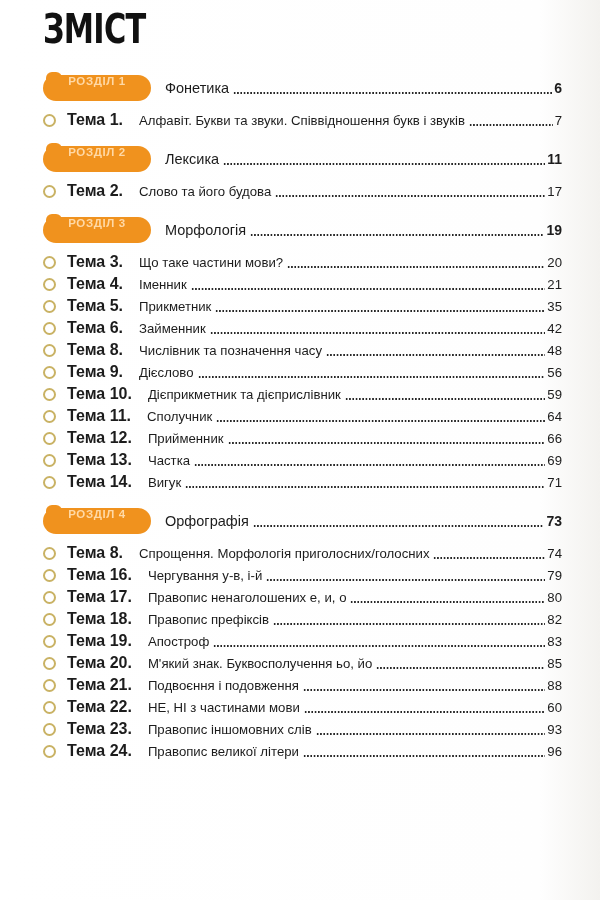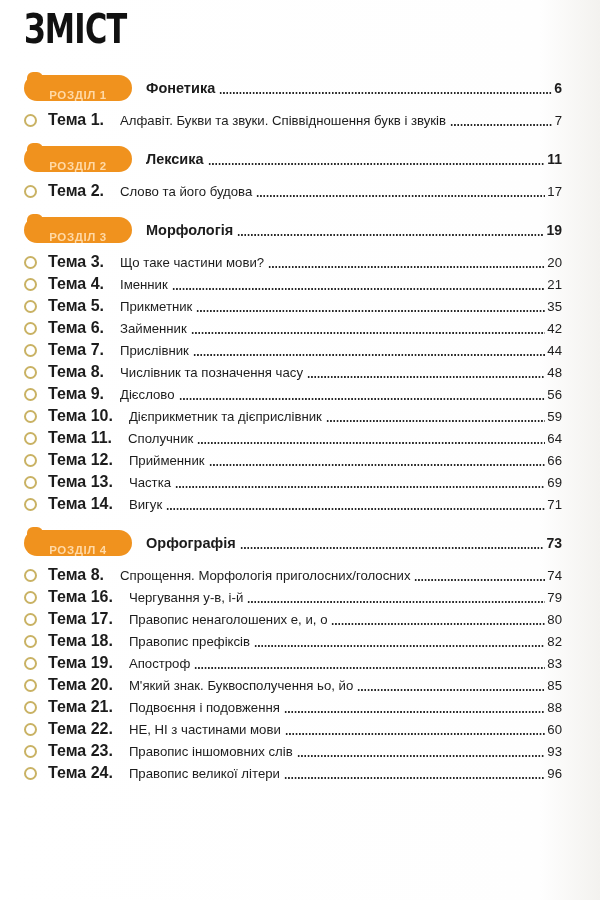--- a/index.html
+++ b/index.html
@@ -11,21 +11,21 @@
   *{margin:0;padding:0;box-sizing:border-box;}
   html,body{width:600px;height:900px;}
   body{
     font-family:"Liberation Sans","DejaVu Sans",sans-serif;
     color:var(--ink);
     background:linear-gradient(90deg,#ffffff 0%,#fefefe 90%,#f3f2ef 100%);
     overflow:hidden;
   }
   .page{
     width:600px;height:900px;
-    padding:8px 38px 0 24px;
+    padding:8px 38px 0 43px;
   }
   h1.toc-title{
     font-family:"DejaVu Sans","Liberation Sans",sans-serif;
     font-weight:800;
     font-size:40px;
     line-height:42px;
     letter-spacing:-1px;
     transform:scaleX(0.76);
     transform-origin:left center;
     color:#111;
@@ -41,21 +41,21 @@
   .row.header{
     height:27px;
     margin-bottom:8px;
   }
   .row.topic{
     height:22px;
   }
   .badge{
     position:relative;
     display:inline-flex;
-    align-items:flex-end;
+    align-items:flex-start;
     justify-content:center;
     width:108px;
     height:26px;
     background:var(--accent);
     border-radius:13px;
     flex:none;
     margin-right:14px;
   }
   .badge::before{
     content:"";
@@ -67,21 +67,21 @@
   }
   .badge-label{
     position:relative;
     font-size:11.5px;
     font-weight:bold;
     letter-spacing:0.6px;
     color:var(--badge-text);
   }
   .sec-title{
     font-size:14.5px;
-    font-weight:bold;
+    font-weight:normal;
     flex:none;
   }
   .bullet{
     flex:none;
     width:13px;height:13px;
     border:2px solid var(--bullet-ring);
     border-radius:50%;
     margin-right:11px;
     background:transparent;
   }
@@ -188,27 +188,20 @@
         </div>
         <div class="row topic">
           <span class="bullet"></span>
           <span class="topic-label">Тема 6.</span>
           <span class="topic-text">Займенник</span>
           <span class="leader"></span>
           <span class="page-num">42</span>
         </div>
         <div class="row topic">
           <span class="bullet"></span>
-          <span class="topic-label">Тема 7.</span>
-          <span class="topic-text">Прислівник</span>
-          <span class="leader"></span>
-          <span class="page-num">44</span>
-        </div>
-        <div class="row topic">
-          <span class="bullet"></span>
           <span class="topic-label">Тема 8.</span>
           <span class="topic-text">Числівник та позначення часу</span>
           <span class="leader"></span>
           <span class="page-num">48</span>
         </div>
         <div class="row topic">
           <span class="bullet"></span>
           <span class="topic-label">Тема 9.</span>
           <span class="topic-text">Дієслово</span>
           <span class="leader"></span>

